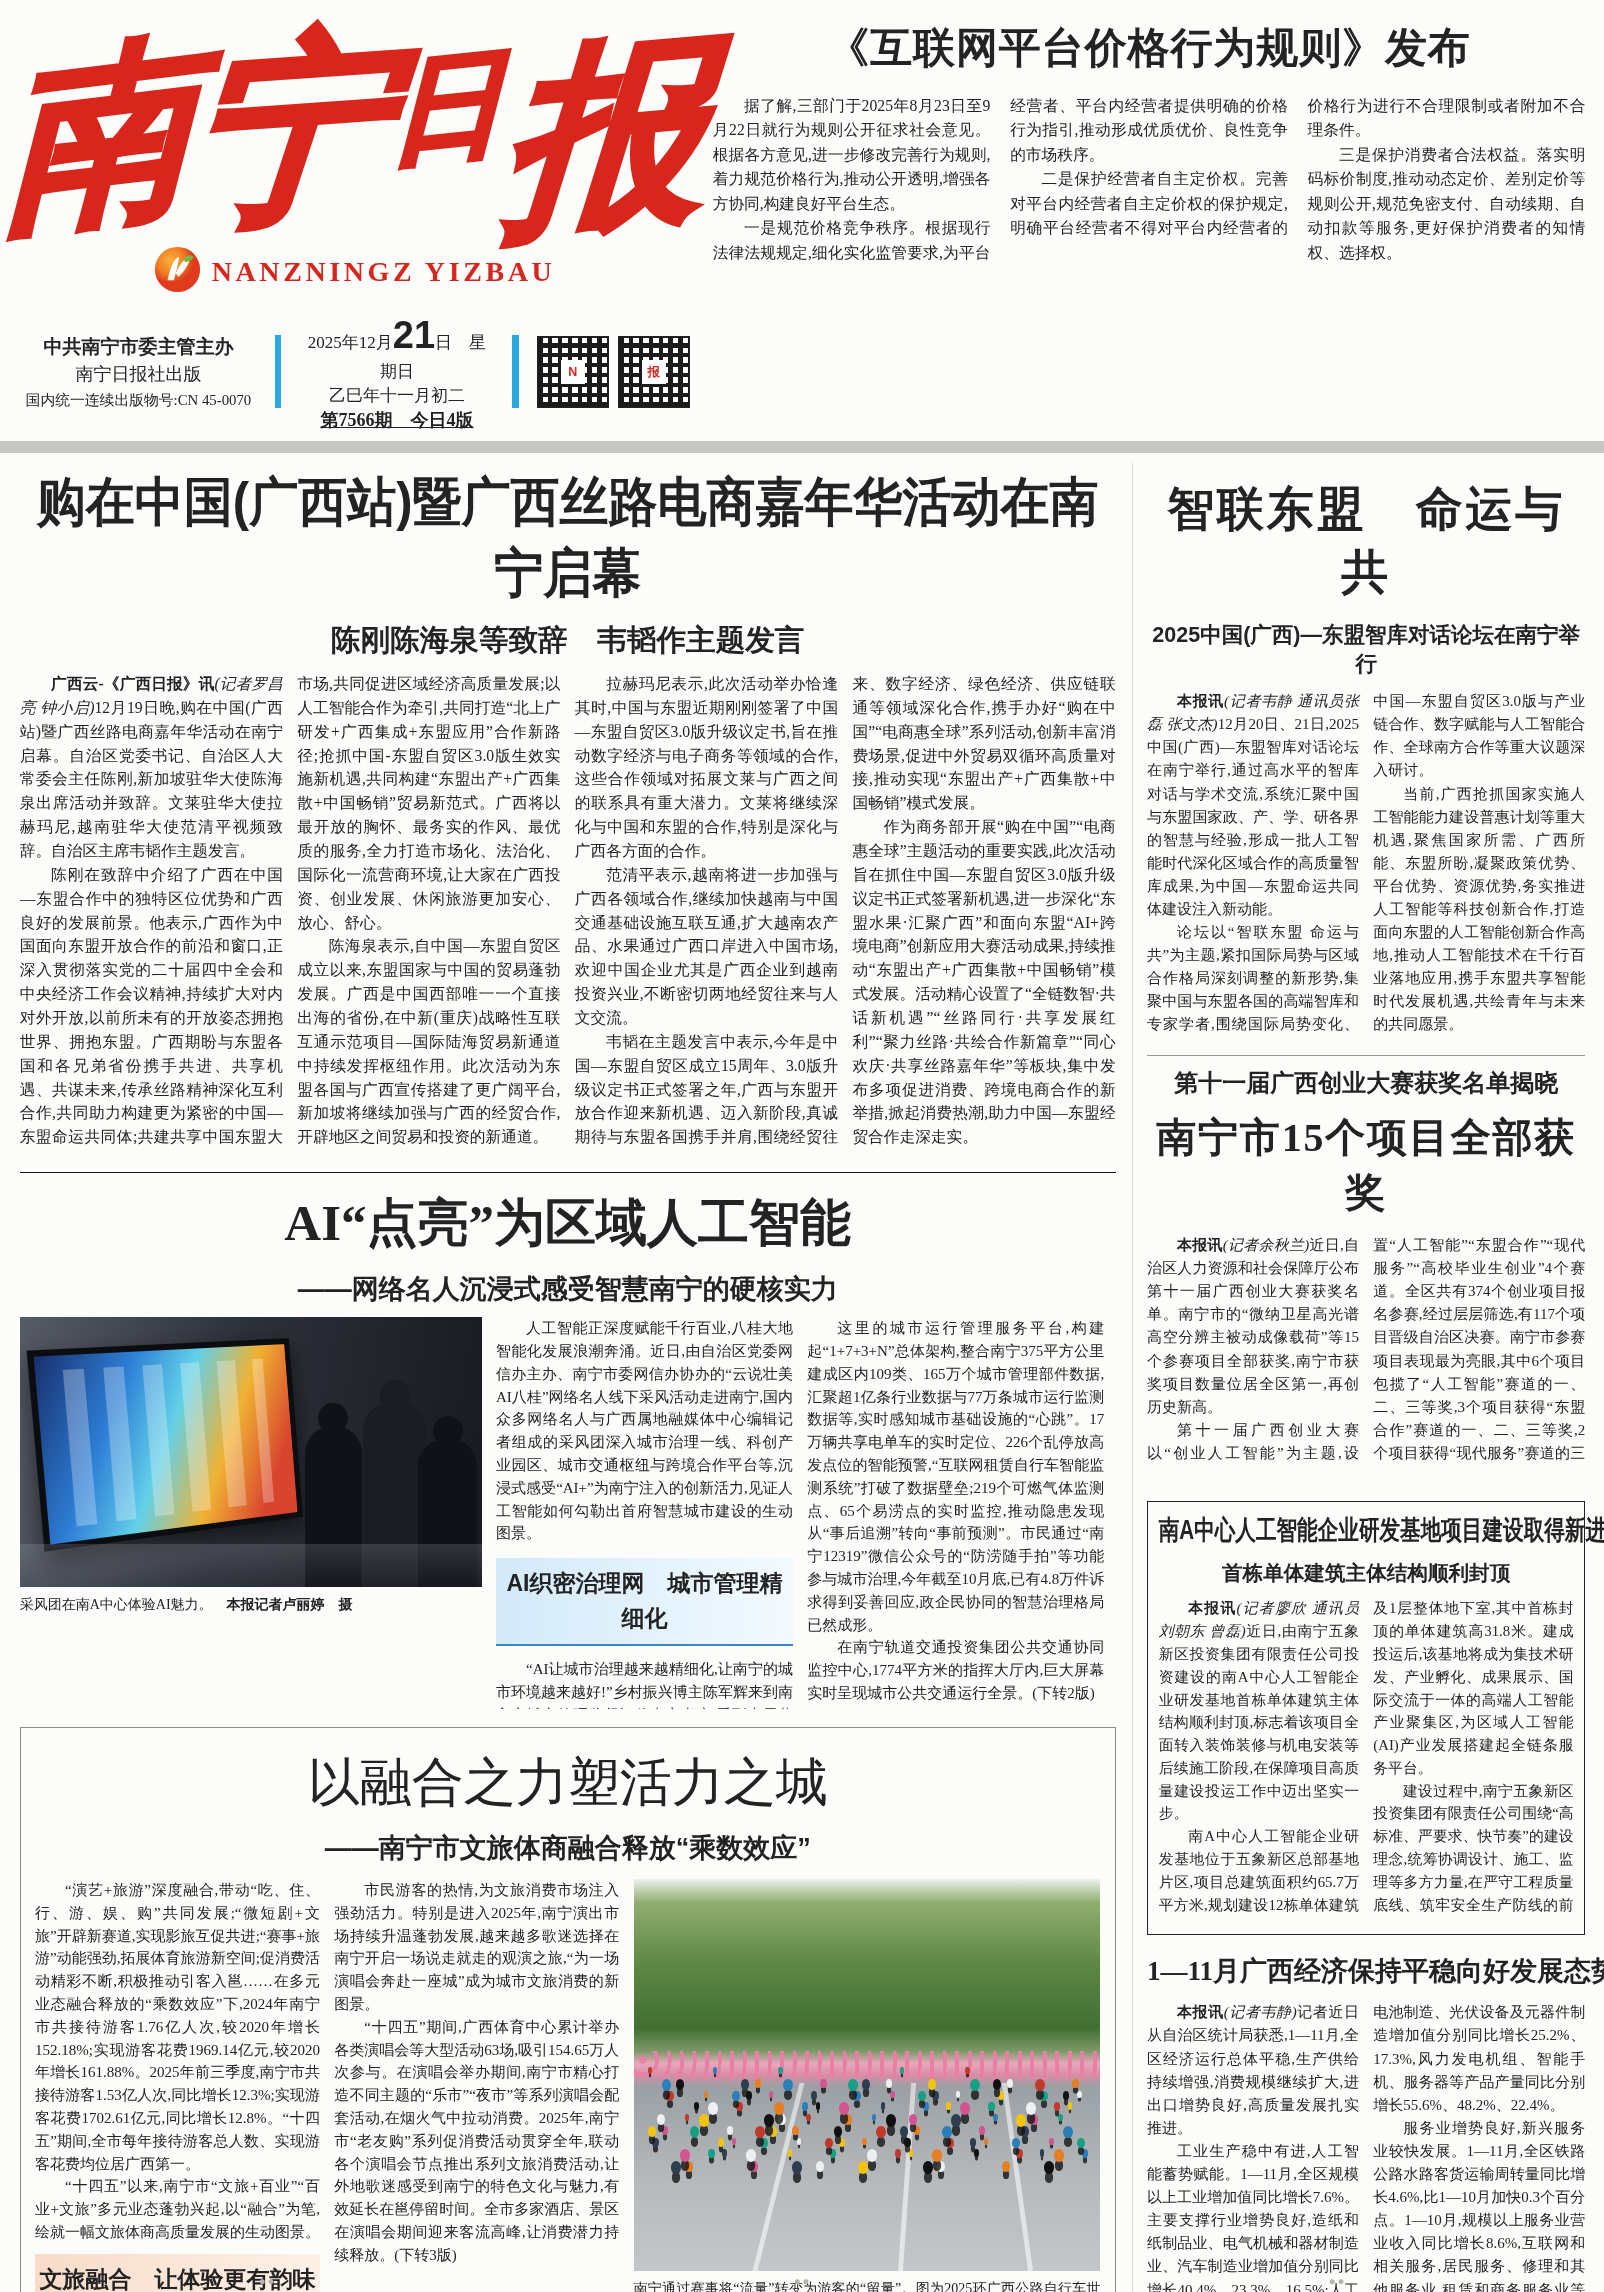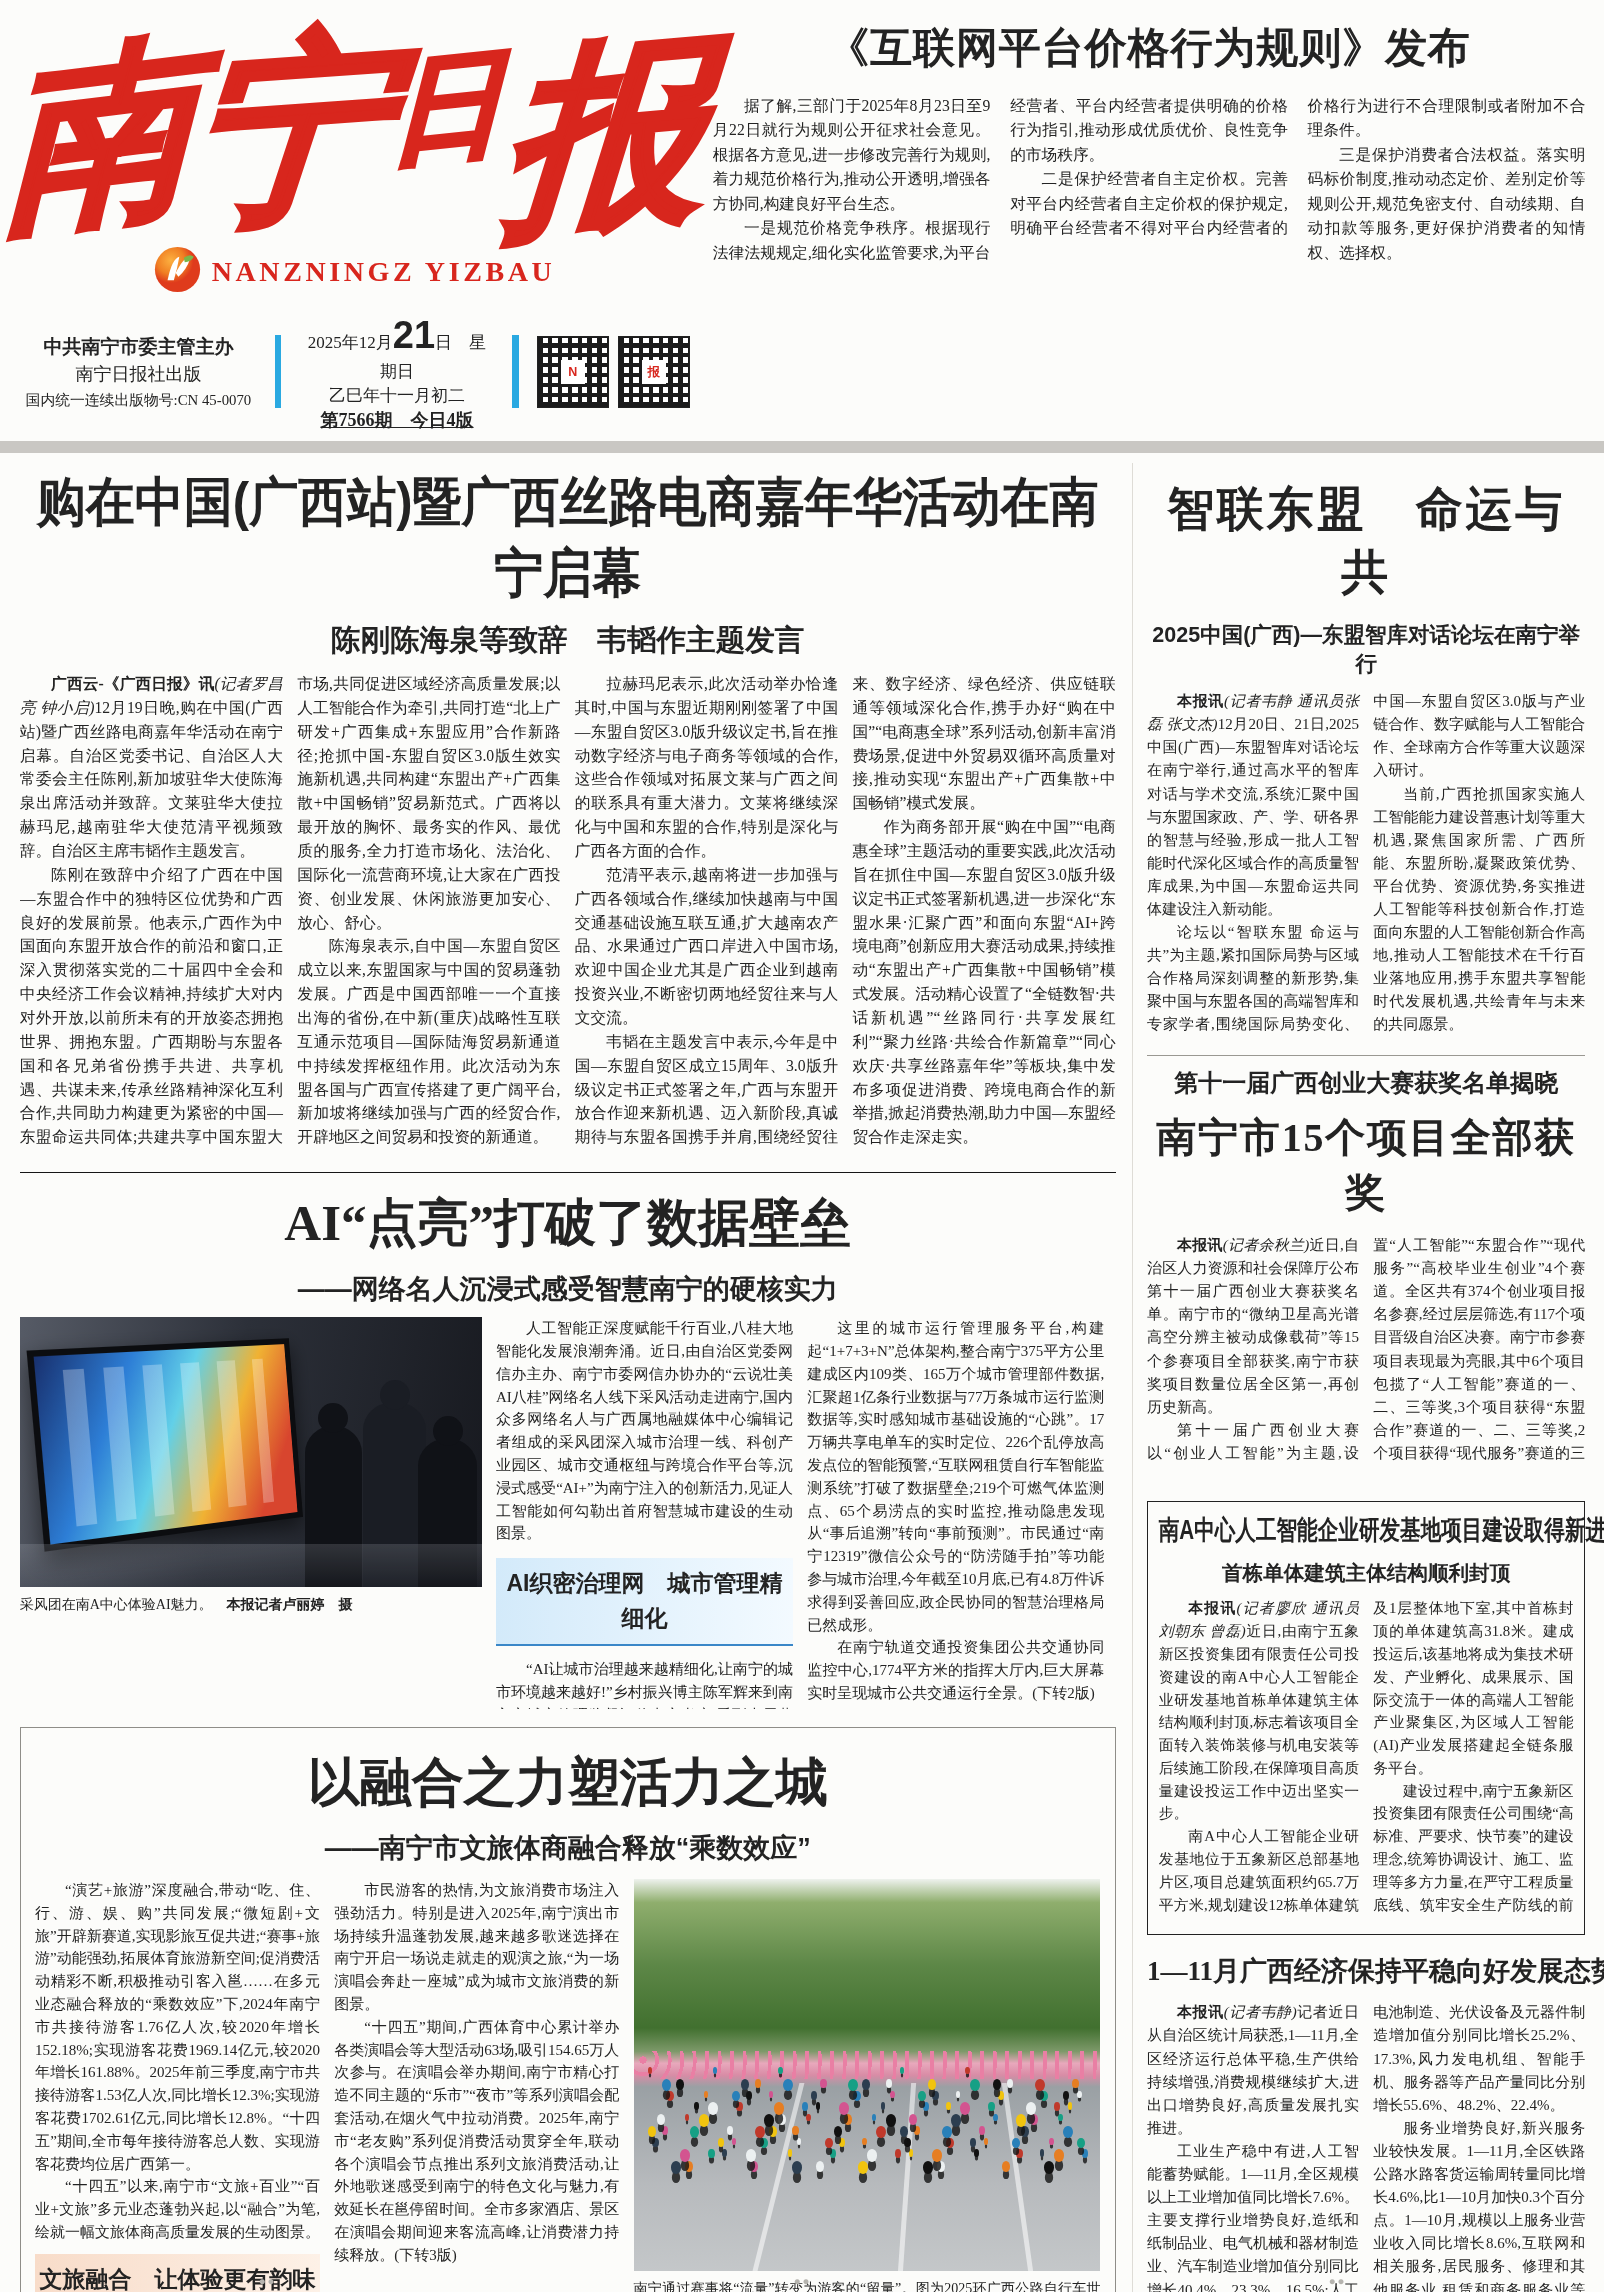--- a/index.html
+++ b/index.html
@@ -79,21 +79,21 @@
           background:linear-gradient(rgba(200,205,215,.18),rgba(120,125,135,.05));}
   .caption{margin-top:7.2px;font-size:14px;line-height:1.5;text-align:justify;}
   .caption .credit{font-weight:bold;white-space:nowrap;}
   .ai-col{width:297px;flex:none;font-size:15px;line-height:1.52;text-align:justify;
           height:392px;overflow:hidden;}
   .boxhead-blue{background:linear-gradient(90deg,#d3eafa,#f3faff);border-bottom:2.7px solid #3a87c8;
           padding:8px 3.6px;margin:12.5px 0;text-align:center;font-size:23px;font-weight:700;
           font-family:"Liberation Sans","DejaVu Sans",sans-serif;}
   
   .fusion{border:0.9px solid #8f8d88;margin-top:18px;padding:12.5px 14.3px 14.3px 14.3px;}
-  .fusion h1{margin:7.2px 0 0 0;text-align:center;font-size:52px;font-weight:700;}
+  .fusion h1{margin:7.2px 0 0 0;text-align:center;font-size:52px;font-weight:400;}
   .fusion h2{margin:12.5px 0 3.6px 0;text-align:center;font-size:27px;font-weight:700;}
   .fu-row{display:flex;gap:14.3px;margin-top:12.5px;}
   .fu-col{width:285px;flex:none;font-size:15px;line-height:1.52;text-align:justify;
           height:532px;overflow:hidden;}
   .boxhead-peach{background:linear-gradient(90deg,#f8dcc9,#fdf1e7);padding:8px 3.6px;margin:10.7px 0;
           text-align:center;font-size:23px;font-weight:700;
           font-family:"Liberation Sans","DejaVu Sans",sans-serif;}
   .fu-photo{flex:1;min-width:0;display:flex;flex-direction:column;}
   .img-bike{position:relative;height:392px;overflow:hidden;
       background:linear-gradient(#eef2ee 0%,#8fae6d 6%,#5d8747 22%,#41702f 38%,#7d996a 44%,
@@ -203,21 +203,21 @@
           <p class="np">陈海泉表示,自中国—东盟自贸区成立以来,东盟国家与中国的贸易蓬勃发展。广西是中国西部唯一一个直接出海的省份,在中新(重庆)战略性互联互通示范项目—国际陆海贸易新通道中持续发挥枢纽作用。此次活动为东盟各国与广西宣传搭建了更广阔平台,新加坡将继续加强与广西的经贸合作,开辟地区之间贸易和投资的新通道。</p>
           <p class="np">拉赫玛尼表示,此次活动举办恰逢其时,中国与东盟近期刚刚签署了中国—东盟自贸区3.0版升级议定书,旨在推动数字经济与电子商务等领域的合作,这些合作领域对拓展文莱与广西之间的联系具有重大潜力。文莱将继续深化与中国和东盟的合作,特别是深化与广西各方面的合作。</p>
           <p class="np">范清平表示,越南将进一步加强与广西各领域合作,继续加快越南与中国交通基础设施互联互通,扩大越南农产品、水果通过广西口岸进入中国市场,欢迎中国企业尤其是广西企业到越南投资兴业,不断密切两地经贸往来与人文交流。</p>
           <p class="np">韦韬在主题发言中表示,今年是中国—东盟自贸区成立15周年、3.0版升级议定书正式签署之年,广西与东盟开放合作迎来新机遇、迈入新阶段,真诚期待与东盟各国携手并肩,围绕经贸往来、数字经济、绿色经济、供应链联通等领域深化合作,携手办好“购在中国”“电商惠全球”系列活动,创新丰富消费场景,促进中外贸易双循环高质量对接,推动实现“东盟出产+广西集散+中国畅销”模式发展。</p>
           <p class="np">作为商务部开展“购在中国”“电商惠全球”主题活动的重要实践,此次活动旨在抓住中国—东盟自贸区3.0版升级议定书正式签署新机遇,进一步深化“东盟水果·汇聚广西”和面向东盟“AI+跨境电商”创新应用大赛活动成果,持续推动“东盟出产+广西集散+中国畅销”模式发展。活动精心设置了“全链数智·共话新机遇”“丝路同行·共享发展红利”“聚力丝路·共绘合作新篇章”“同心欢庆·共享丝路嘉年华”等板块,集中发布多项促进消费、跨境电商合作的新举措,掀起消费热潮,助力中国—东盟经贸合作走深走实。</p>
 
         </div>
       </div>
 
       <div class="ai">
-        <h1>AI“点亮”打破了数据壁垒</h1>
+        <h1>AI“点亮”为区域人工智能</h1>
         <h2 class="hei">——网络名人沉浸式感受智慧南宁的硬核实力</h2>
         <div class="ai-row">
           <div class="ai-photo">
             <div class="img-ai">
               <div class="screen"></div>
               <div class="fig f1"></div>
               <div class="fig f2"></div>
               <div class="fig f3"></div>
               <div class="floor"></div>
             </div>

